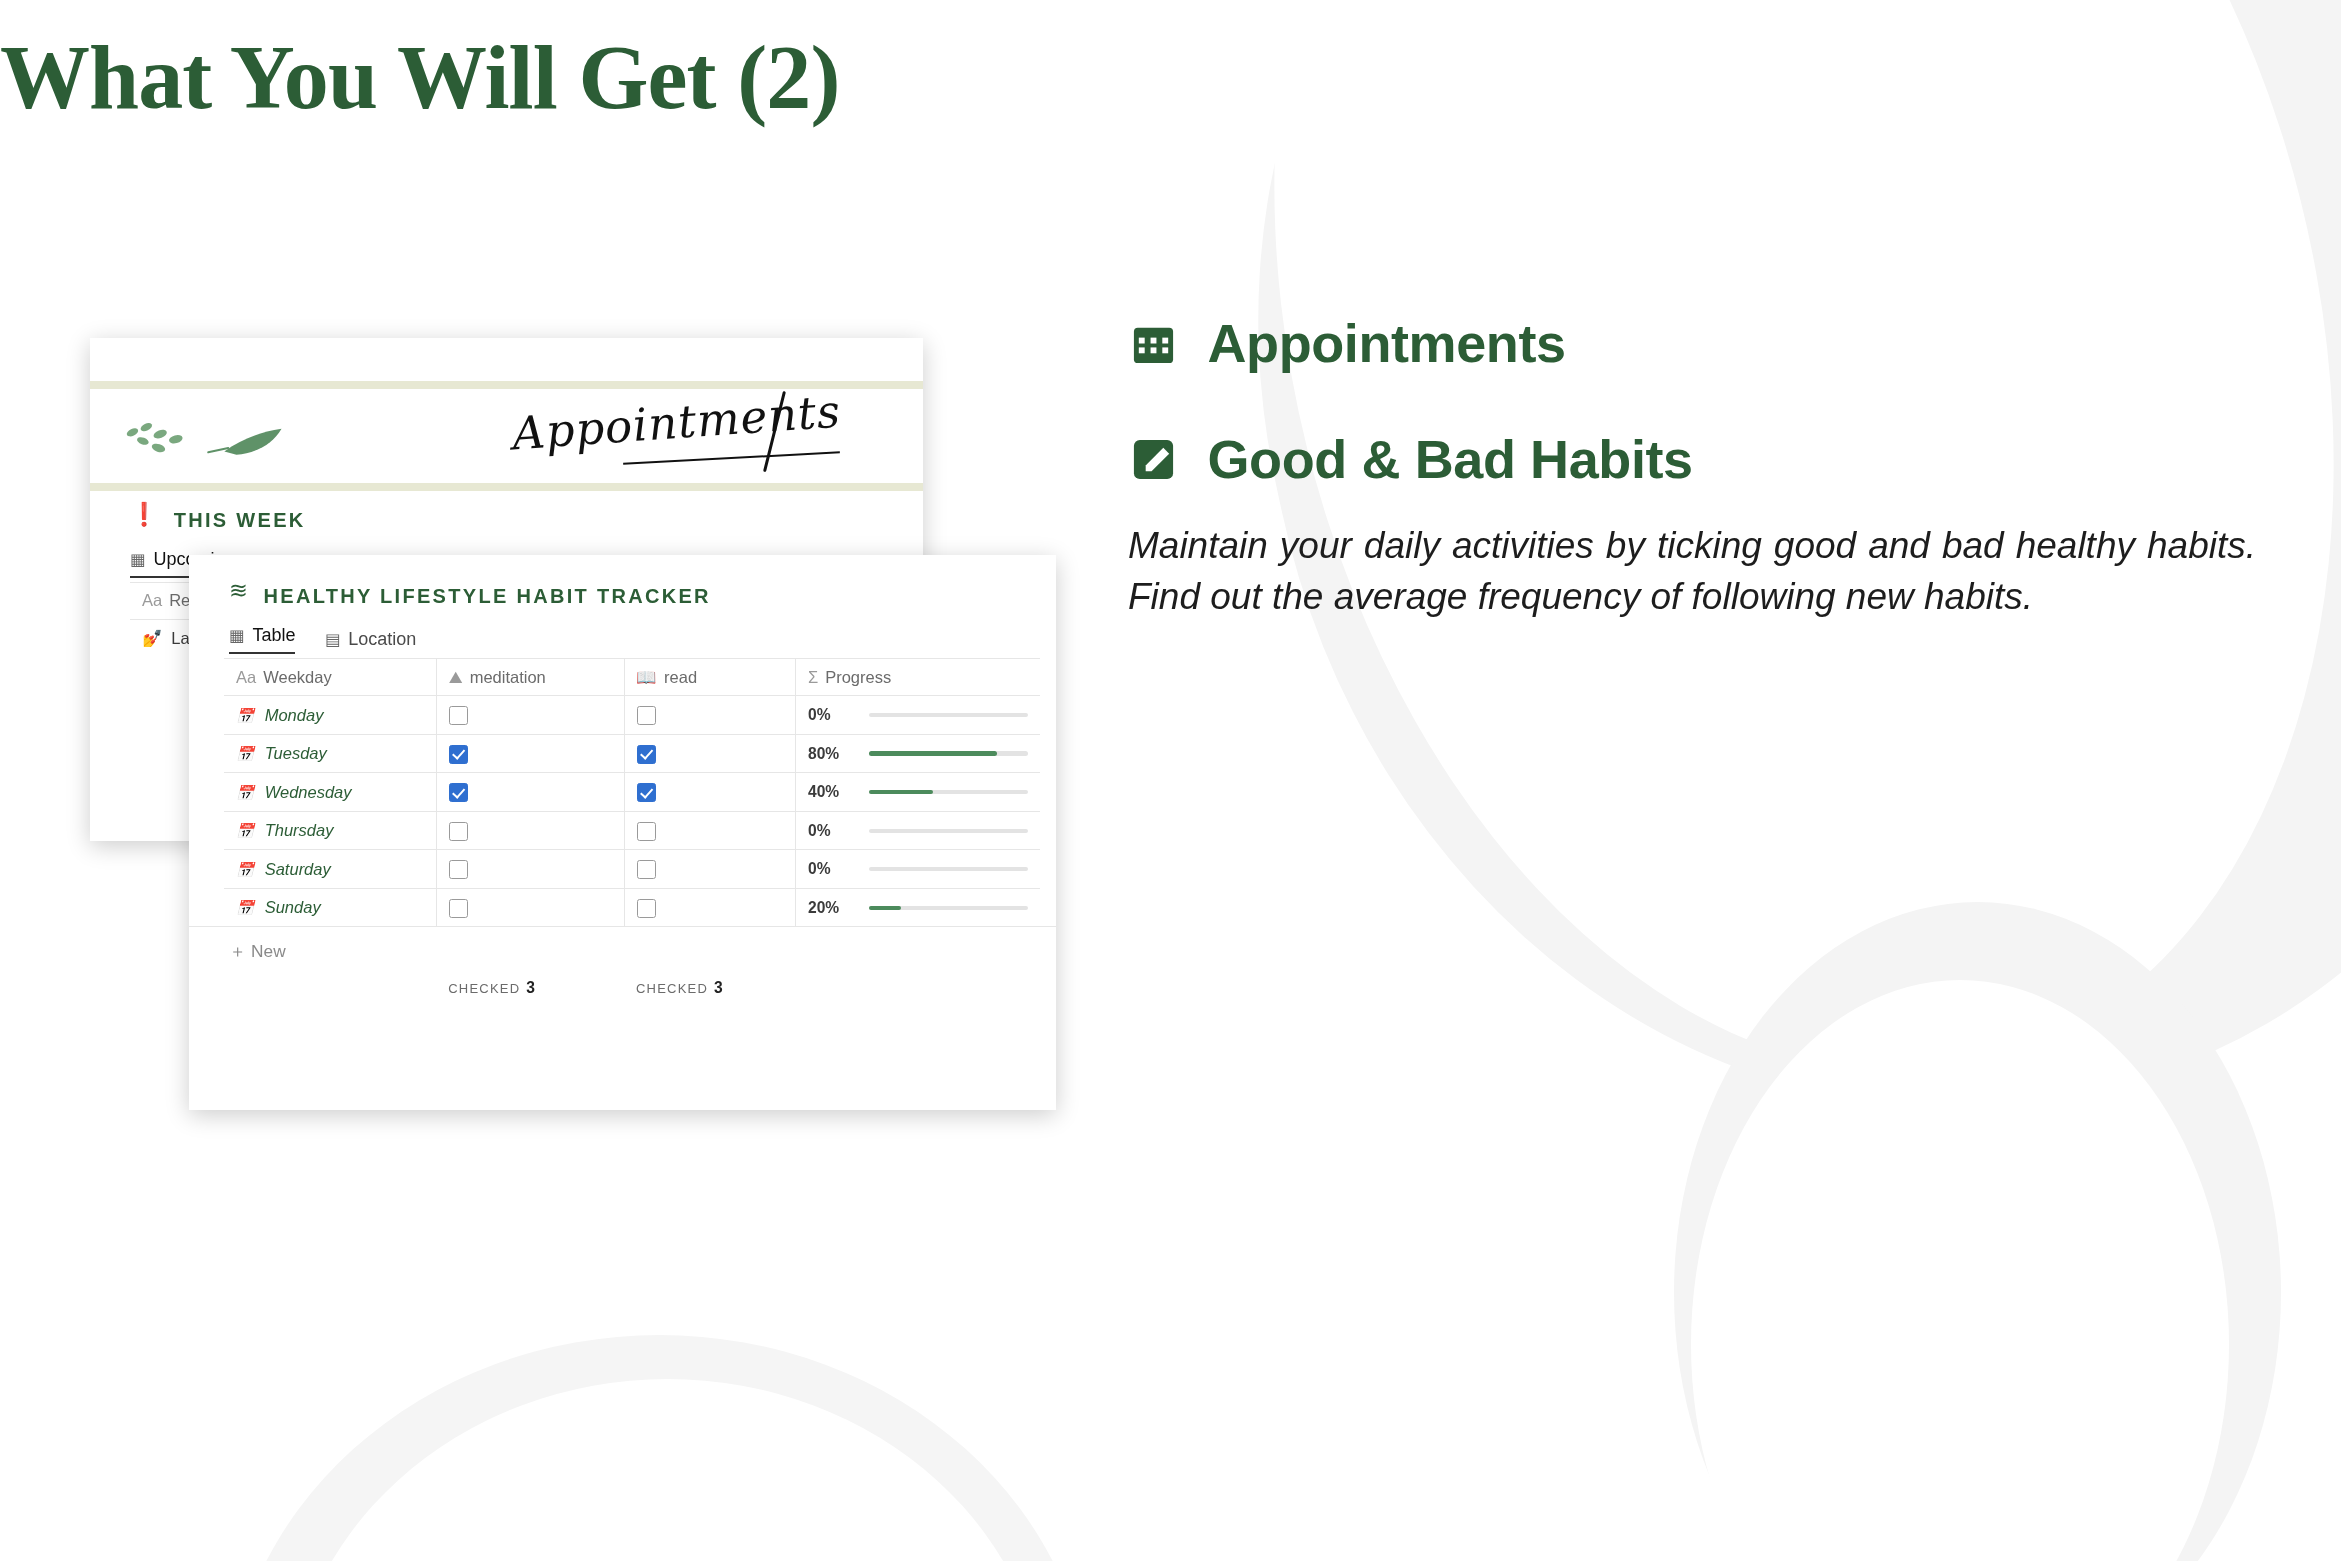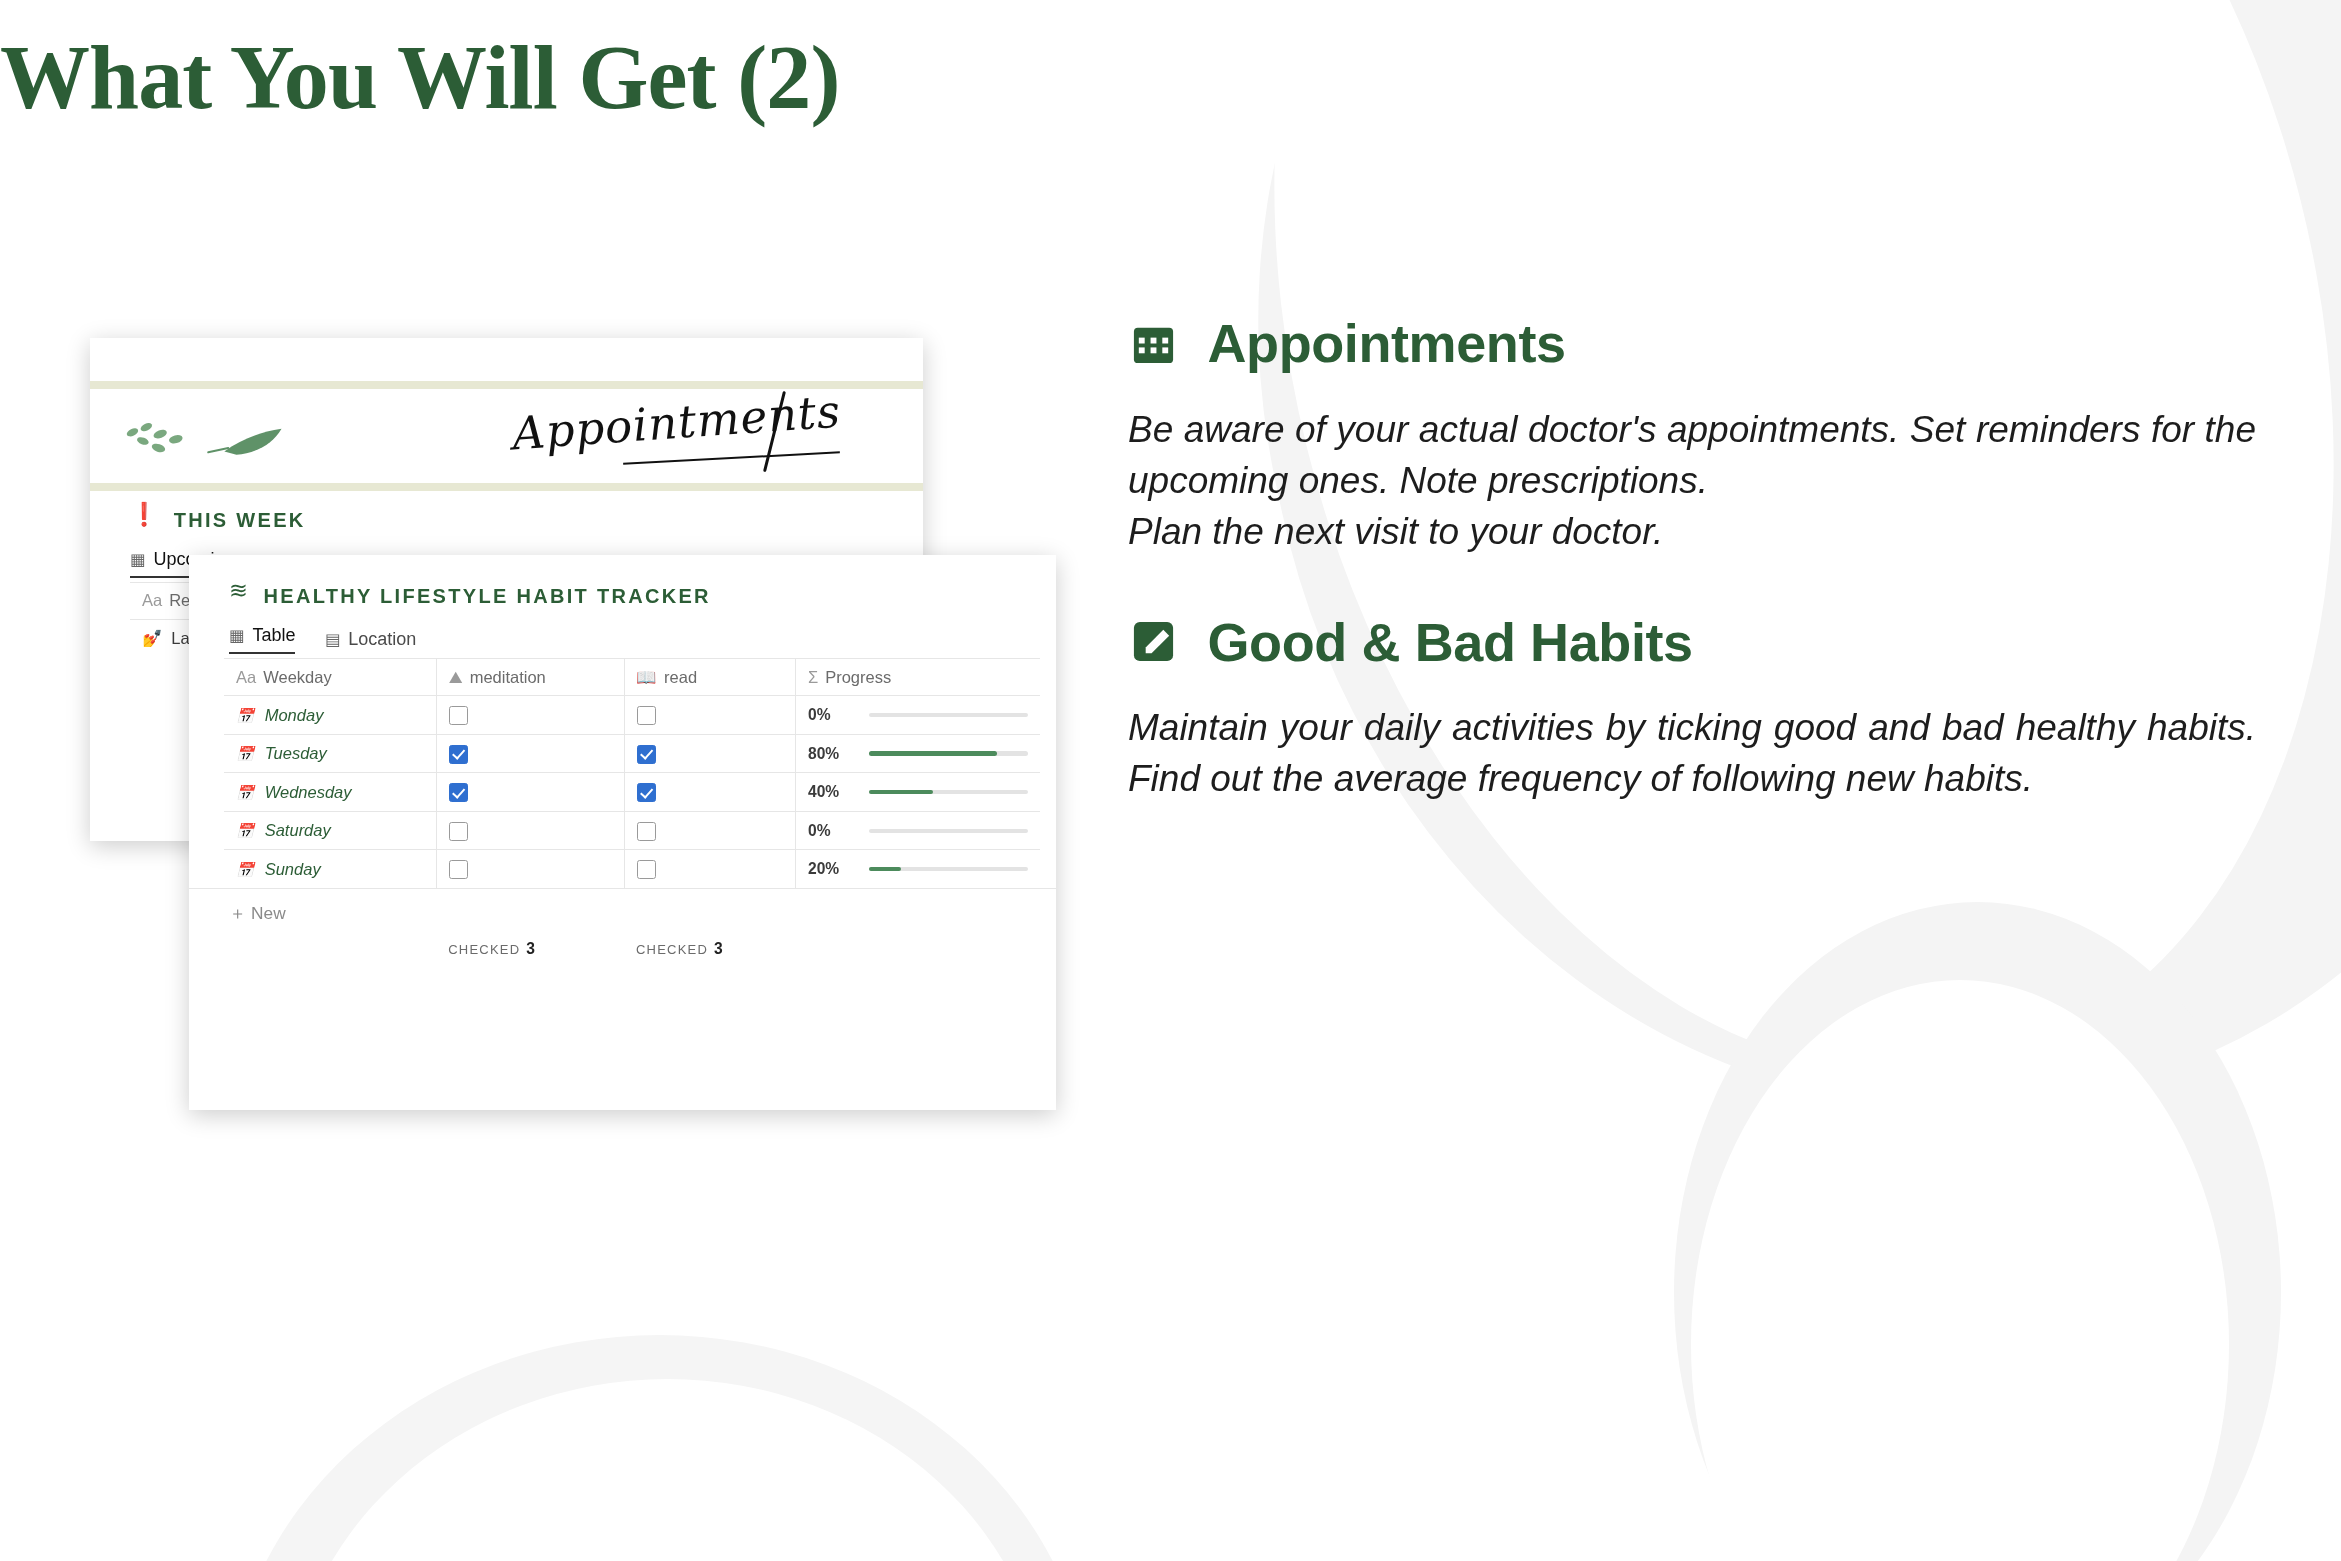--- a/index.html
+++ b/index.html
@@ -340,20 +340,33 @@
                   <td>
                     <div class="prog-cell">
                       <span class="prog-val">40%</span>
                       <span class="prog-bar">
                         <span class="prog-fill" style="width:40%"></span>
                       </span>
                     </div>
                   </td>
                 </tr>
                 <tr>
+                  <td class="day"><span class="day-ic">📅</span><span>Thursday</span></td>
+                  <td><span class="cb"></span></td>
+                  <td><span class="cb"></span></td>
+                  <td>
+                    <div class="prog-cell">
+                      <span class="prog-val">0%</span>
+                      <span class="prog-bar">
+                        <span class="prog-fill" style="width:0%"></span>
+                      </span>
+                    </div>
+                  </td>
+                </tr>
+                <tr>
                   <td class="day"><span class="day-ic">📅</span><span>Saturday</span></td>
                   <td><span class="cb"></span></td>
                   <td><span class="cb"></span></td>
                   <td>
                     <div class="prog-cell">
                       <span class="prog-val">0%</span>
                       <span class="prog-bar">
                         <span class="prog-fill" style="width:0%"></span>
                       </span>
                     </div>
@@ -403,24 +416,20 @@
               <rect x="4.5" y="9" width="3" height="3" fill="#fff"></rect>
               <rect x="10.5" y="9" width="3" height="3" fill="#fff"></rect>
               <rect x="16.5" y="9" width="3" height="3" fill="#fff"></rect>
               <rect x="4.5" y="14" width="3" height="3" fill="#fff"></rect>
               <rect x="10.5" y="14" width="3" height="3" fill="#fff"></rect>
               <rect x="16.5" y="14" width="3" height="3" fill="#fff"></rect>
             </svg>
           </span>
           <span class="feat-title">Appointments</span>
         </div>
-        <div class="feat-body">
-          <span>Be aware of your actual doctor's appointments. Set reminders for the upcoming ones. Note prescriptions.</span>
-          <span class="last-line">Plan the next visit to your doctor.</span>
-        </div>
       </div>
 
       <div class="feature">
         <div class="feat-head">
           <span class="feat-icon">
             <svg viewBox="0 0 24 24" width="47" height="47" fill="currentColor">
               <rect x="2" y="2" width="20" height="20" rx="3"></rect>
               <path d="M17 6 L8 15 L8 18 L11 18 L20 9 Z" fill="#fff"></path>
             </svg>
           </span>

